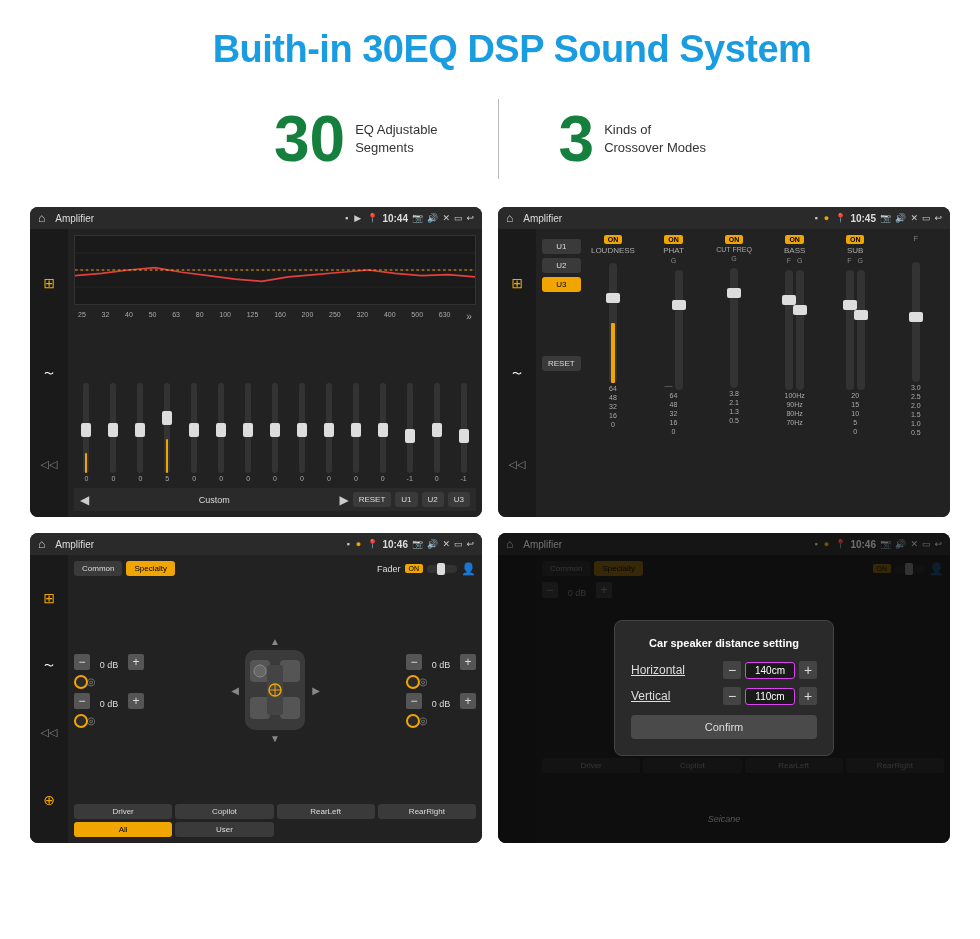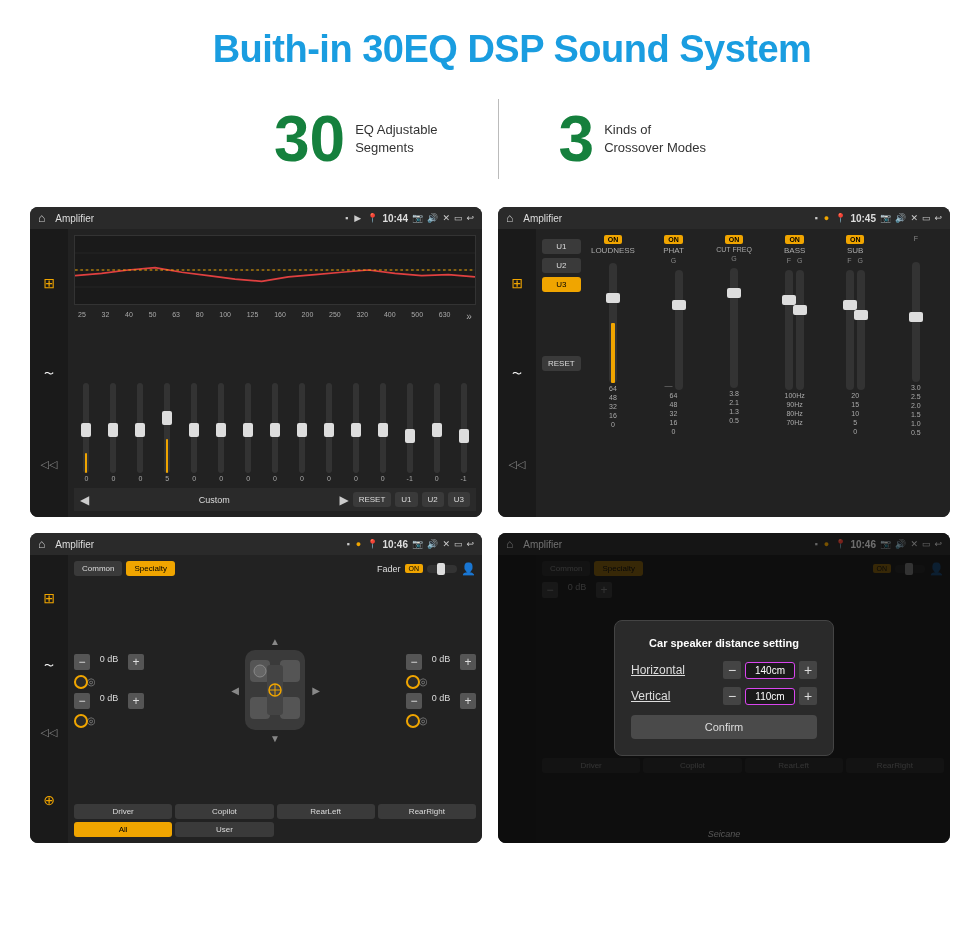--- a/index.html
+++ b/index.html
@@ -247,21 +247,21 @@
       width: 14px;
       height: 14px;
       border: 2px solid #f0a500;
       border-radius: 50%;
       position: absolute;
       cursor: pointer;
       background: #2a2a2a;
     }
     .db-row {
       display: flex;
-      align-items: flex-start;
+      align-items: flex-end;
       gap: 4px;
     }
     .db-minus, .db-plus {
       width: 16px;
       height: 16px;
       background: #555;
       border-radius: 2px;
       display: flex;
       align-items: center;
       justify-content: center;
@@ -353,21 +353,21 @@
       font-size: 11px;
       padding: 6px 20px;
       cursor: pointer;
       display: block;
       margin: 10px auto 0;
       width: 100%;
     }
 
     .watermark {
       position: absolute;
-      bottom: 4px;
+      bottom: 19px;
       left: 50%;
       transform: translateX(-50%);
       color: #aaa;
       font-size: 9px;
       font-style: italic;
     }
     .car-svg { width: 90px; height: 110px; }
   </style>
 </head>
 <body>

